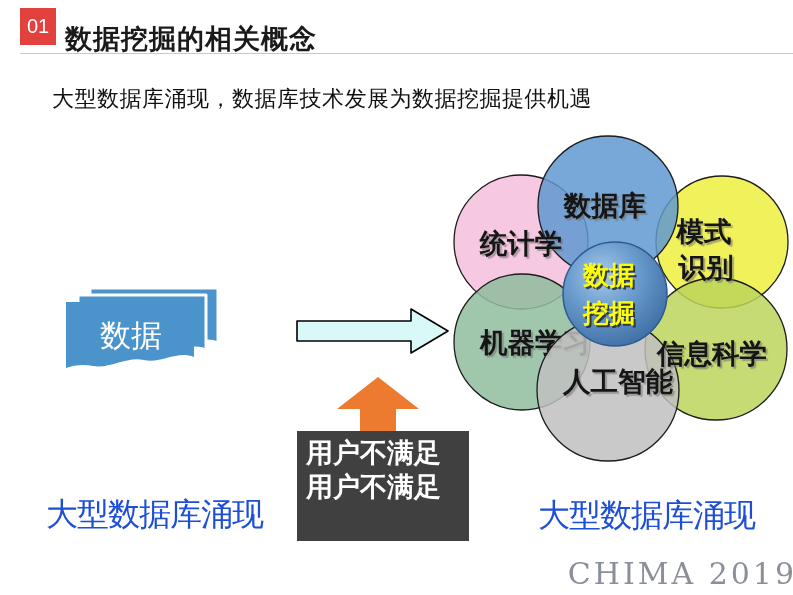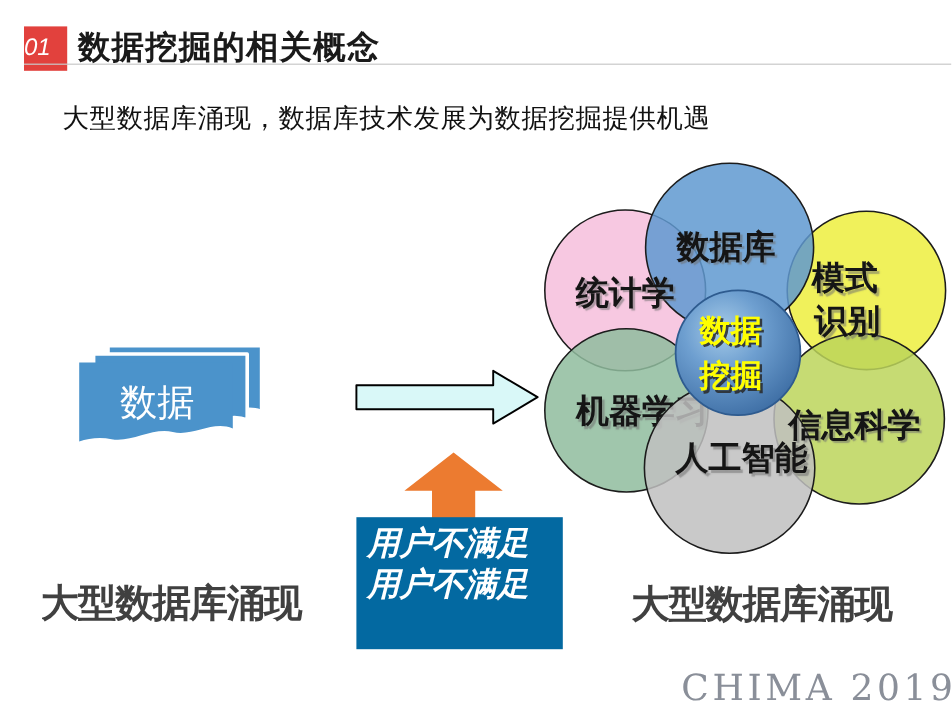--- a/index.html
+++ b/index.html
@@ -2,23 +2,23 @@
 <html><head>
 <meta charset="utf-8">
 <style>
   html,body{margin:0;padding:0;background:#fff;}
   .slide{
     position:relative;width:793px;height:595px;background:#ffffff;
     font-family:"Liberation Sans",sans-serif;overflow:hidden;
   }
   
   .section-badge{
-    position:absolute;left:20px;top:22px;width:36px;height:37px;
-    background:#E2413D;color:#ffffff;display:flex;align-items:center;
-    font-size:20px;font-weight:500;font-style:italic;
+    position:absolute;left:20px;top:8px;width:36px;height:37px;
+    background:#E2413D;color:#ffffff;display:flex;align-items:center;justify-content:center;
+    font-size:20px;font-weight:500;
   }
   .page-title{
     position:absolute;left:65px;top:21px;margin:0;
     font-size:27px;font-weight:600;color:#1a1a1a;letter-spacing:1px;white-space:nowrap;
   }
   .title-rule{
     position:absolute;left:20px;top:53px;width:773px;height:1px;background:#c9c9c9;
   }
   .subtitle{
     position:absolute;left:52px;top:84px;margin:0;
@@ -34,27 +34,27 @@
   .center-label{
     font-family:"Liberation Sans",sans-serif;font-size:26px;font-weight:700;fill:#FFFF00;
     text-shadow:2px 2px 0 rgba(40,40,40,0.85);
   }
   .stack-label{
     font-family:"Liberation Sans",sans-serif;font-size:31px;font-weight:500;fill:#ffffff;
   }
   
   .callout-box{
     position:absolute;left:297px;top:431px;width:172px;height:110px;
-    background:#0369a1;color:#ffffff;box-sizing:border-box;padding:5px 0 0 9px;font-style:italic;
+    background:#404040;color:#ffffff;box-sizing:border-box;padding:5px 0 0 9px;
   }
   .callout-line{font-size:27px;font-weight:700;line-height:34px;white-space:nowrap;}
   
   .caption{
-    position:absolute;font-size:32px;font-weight:700;color:#404040;
-    letter-spacing:-1px;white-space:nowrap;margin:4px;
+    position:absolute;font-size:32px;font-weight:400;color:#1d4ed8;
+    letter-spacing:-1px;white-space:nowrap;margin:16px;
   }
   .caption-left{left:30px;top:477px;}
   .caption-right{left:522px;top:478px;}
   
   .footer-text{
     position:absolute;right:-4px;top:556px;
     font-family:"DejaVu Serif","Liberation Serif",serif;
     font-size:30px;color:#8A8F99;letter-spacing:3px;white-space:nowrap;
   }
 </style>

